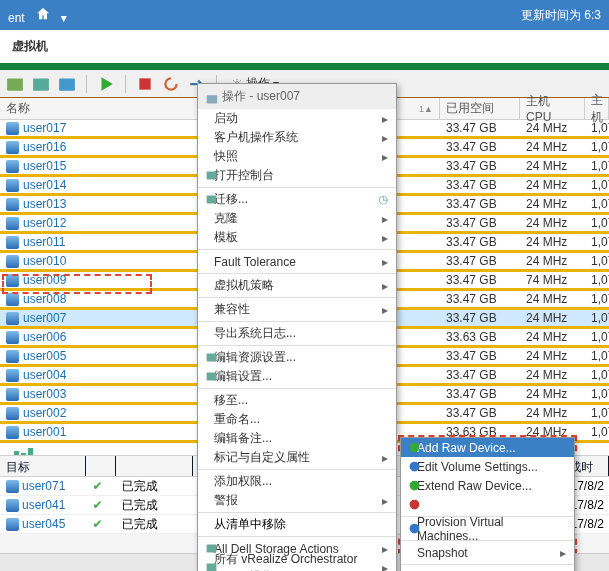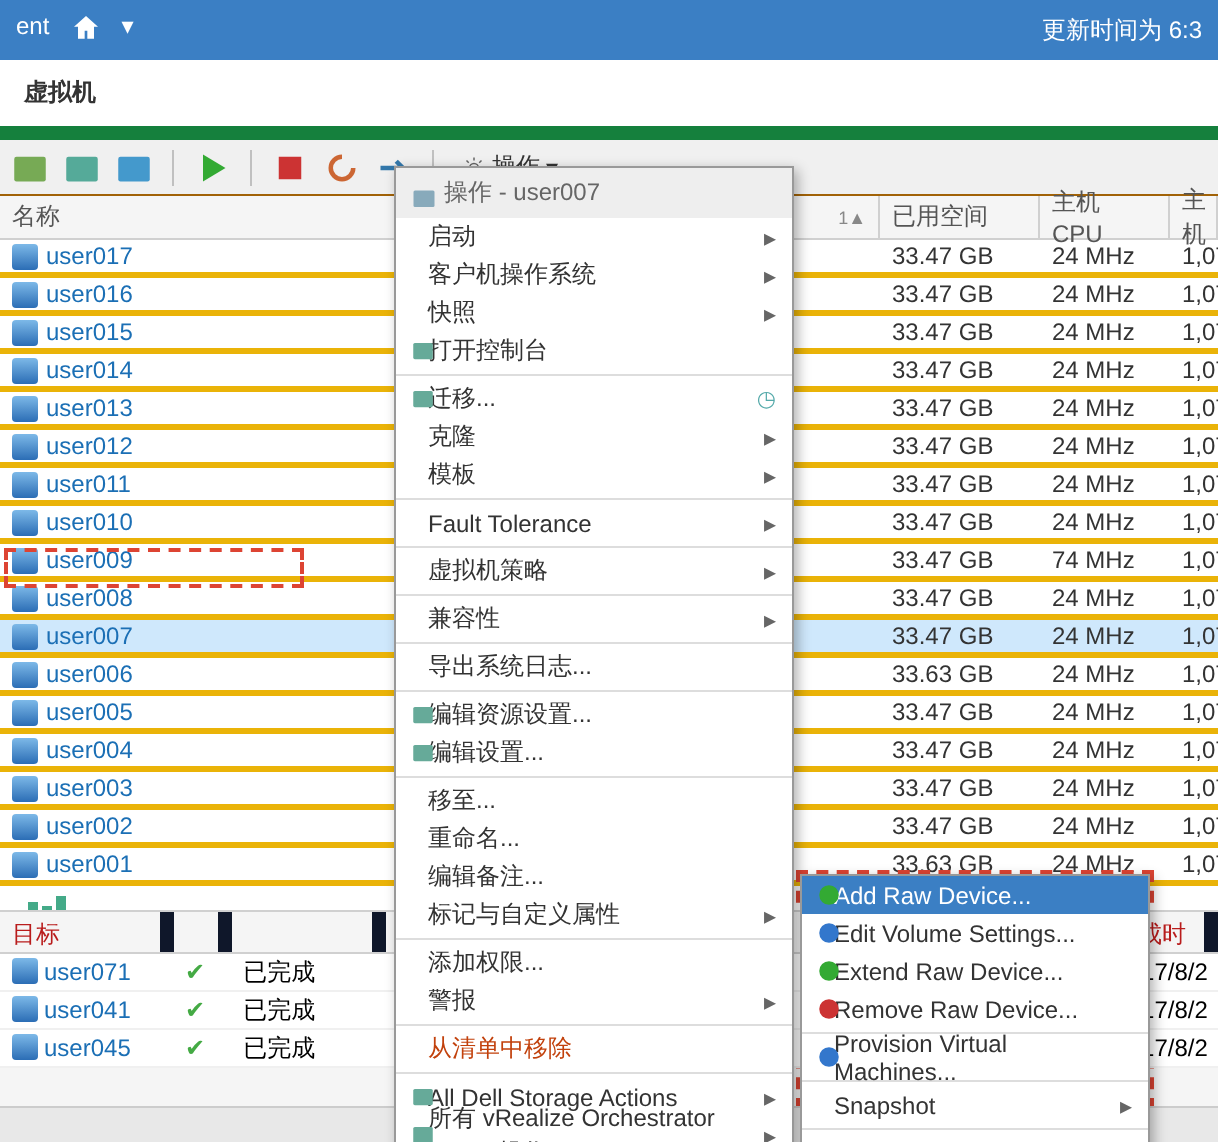--- a/index.html
+++ b/index.html
@@ -1,18 +1,18 @@
 <!DOCTYPE html>
 <html><head>
 <meta charset="utf-8">
 <style>
 *{box-sizing:border-box;margin:0;padding:0;font-family:Arial,"Microsoft YaHei",sans-serif;font-size:12px}
 body{width:609px;height:571px;overflow:hidden;background:#f5f5f5;position:relative}
 .hdr{background:#3b7fc4;color:#fff;height:30px;display:flex;align-items:center;justify-content:space-between;padding:0 8px}
-.hdr-l{display:flex;align-items:flex-start;gap:10px}
+.hdr-l{display:flex;align-items:flex-end;gap:10px}
 .hdr svg{width:16px;height:16px;fill:#fff}
 .ttl{background:#fff;border-bottom:7px solid #15803d;padding:8px 12px;font-weight:bold;color:#333}
 .tb{background:#f0f0f0;border-bottom:1px solid #a16207;height:28px;display:flex;align-items:center;padding:0 6px;gap:8px}
 .tb .ic{width:18px;height:18px;display:flex;align-items:center;justify-content:center;cursor:pointer}
 .tb .sep{width:1px;height:18px;background:#c0c0c0;margin:0 2px}
 .tb .act{display:flex;align-items:center;gap:3px;cursor:pointer;color:#333;padding:0 4px}
 .grid{position:relative}
 .ghdr{display:flex;background:#f5f5f5;border-bottom:1px solid #d0d0d0;height:22px}
 .ghdr>div{border-right:1px solid #d0d0d0;padding:3px 6px;color:#555;display:flex;align-items:center;justify-content:space-between}
 .c-name{width:440px}
@@ -25,34 +25,34 @@
 .row>div{padding:0 6px;overflow:hidden;white-space:nowrap}
 .row .c-name{display:flex;align-items:center;gap:4px;color:#1b6fb5}
 .row .c-us,.row .c-cpu,.row .c-hs{color:#333}
 .vm-ic{width:13px;height:13px;background:linear-gradient(#7db9e8,#2b6db5);border-radius:2px;flex-shrink:0}
 .dash{position:absolute;border:2px dashed #d43;pointer-events:none}
 .dash1{left:2px;top:274px;width:150px;height:20px}
 .menu{position:absolute;background:#fff;border:1px solid #999;box-shadow:2px 2px 6px rgba(0,0,0,.3);z-index:10}
 .m1{left:197px;top:83px;width:200px}
 .mh{background:#eee;padding:4px 8px;color:#666;display:flex;align-items:flex-end;gap:4px}
 .mi{padding:4px 8px 4px 16px;color:#333;position:relative;display:flex;align-items:center;justify-content:space-between;cursor:pointer;height:19px}
-.mi.dis{color:#c2410c}
+.mi.dis{color:#000000}
 .mi .arr{color:#666}
 .mi .lic{position:absolute;left:6px;width:14px;height:14px;display:flex;align-items:center;justify-content:center}
 .msep{height:1px;background:#ddd;margin:2px 0}
 .m2{left:400px;top:437px;width:175px}
 .dash2{left:398px;top:435px;width:179px;height:120px}
 .m2 .mi.hl{background:#3b7fc4;color:#fff}
 .bot{position:absolute;left:0;top:455px;width:609px}
 .bghdr{display:flex;background:#f5f5f5;border-top:1px solid #d0d0d0;border-bottom:1px solid #d0d0d0;height:22px}
-.bghdr>div{border-right:7px solid #0f172a;padding:3px 6px;color:#b91c1c}
+.bghdr>div{border-right:1px solid #0f172a;padding:3px 6px;color:#0f172a}
 .bc1{width:90px}.bc2{width:30px}.bc3{width:80px}.bc4{width:375px}.bc5{width:60px}
 .brow{display:flex;height:19px;align-items:center;background:#fff;border-bottom:1px solid #f0f0f0}
 .brow>div{padding:0 6px;overflow:hidden;white-space:nowrap}
-.brow .bc1{color:#1b6fb5;display:flex;align-items:flex-start;gap:3px}
+.brow .bc1{color:#1b6fb5;display:flex;align-items:flex-end;gap:3px}
 .chk{color:#4a4}
 .foot{position:absolute;bottom:0;left:0;width:609px;height:18px;background:#e8e8e8;border-top:1px solid #ccc}
 .mbar{width:28px;height:17px;fill:#4a8}
 .sort{font-size:9px;color:#888}
 .clock{color:#5aa;font-size:11px}
 .cog-ic{width:12px;height:12px}
 </style>
 </head>
 <body>
 
@@ -448,21 +448,20 @@
           </svg>
         </span>
         <span>Extend Raw Device...</span>
       </div>
       <div class="mi">
         <span class="lic">
           <svg width="13" height="13" viewBox="0 0 16 16">
             <circle cx="8" cy="8" r="6" fill="#c33"></circle>
           </svg>
         </span>
-        <span>Remove Raw Device...</span>
       </div>
       <div class="msep"></div>
       <div class="mi">
         <span class="lic">
           <svg width="13" height="13" viewBox="0 0 16 16">
             <circle cx="8" cy="8" r="6" fill="#37c"></circle>
           </svg>
         </span>
         <span>Provision Virtual Machines...</span>
       </div>

